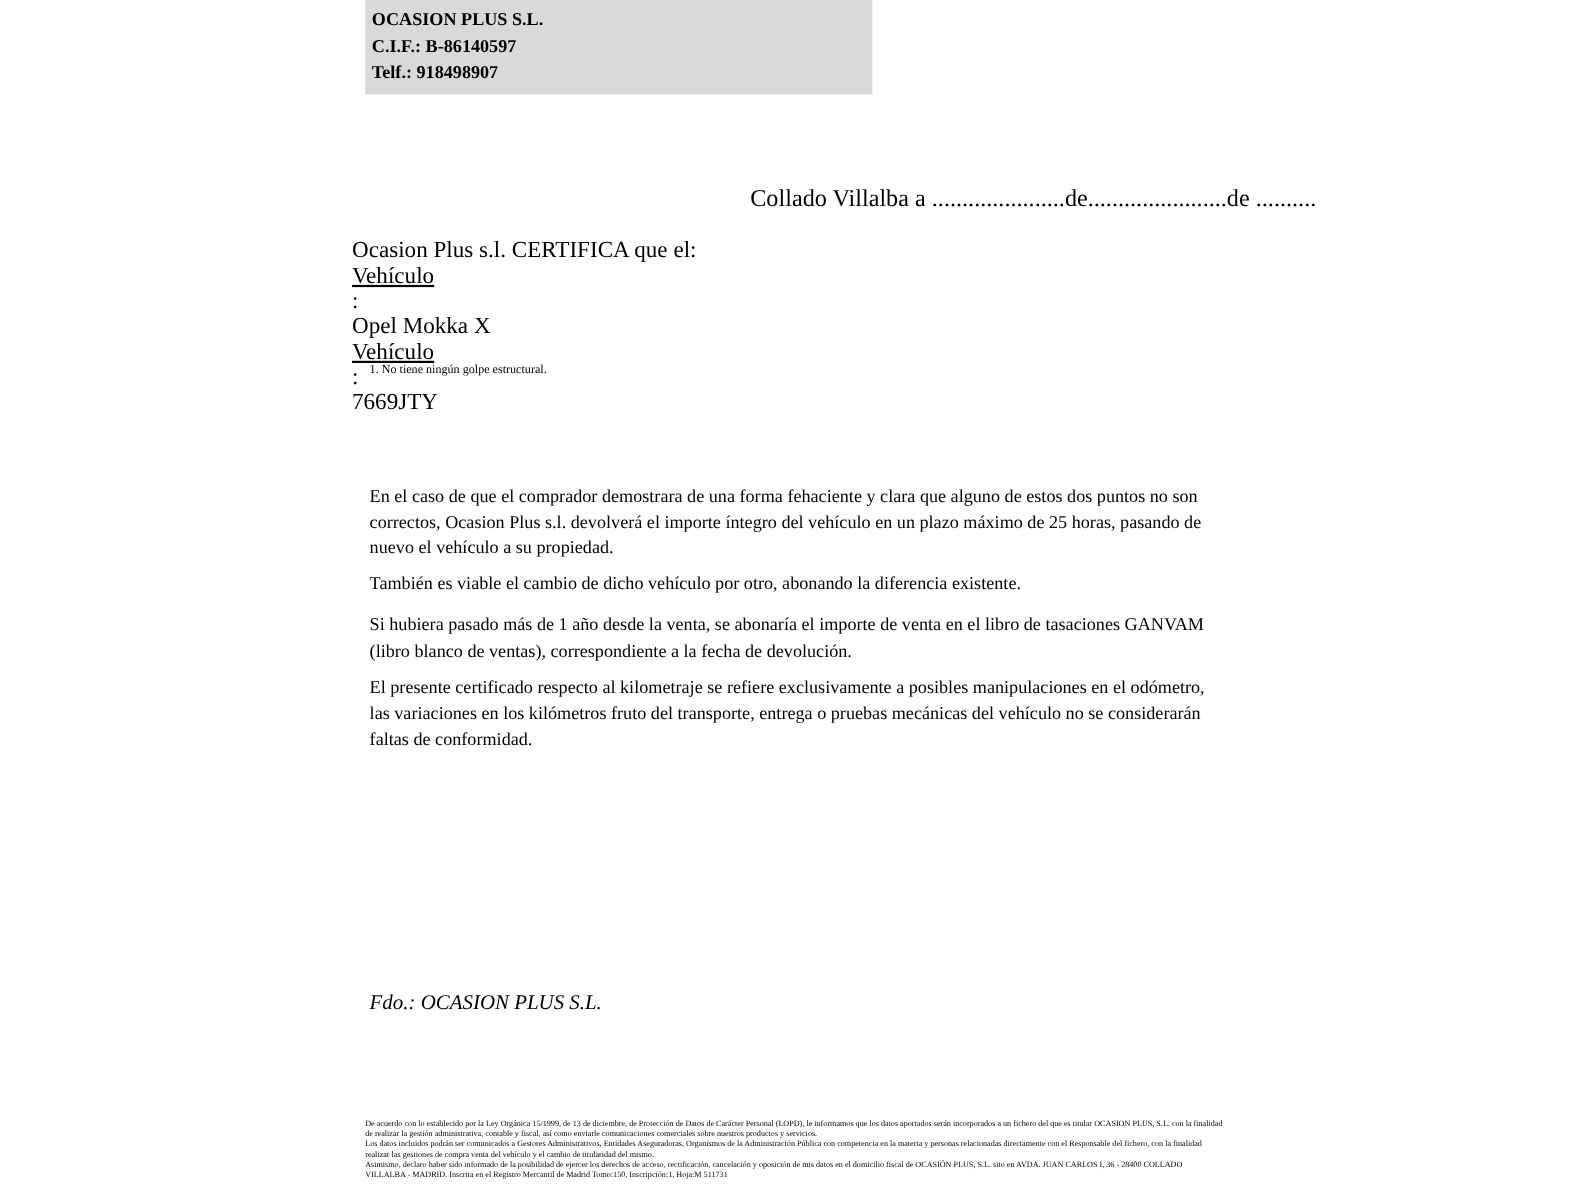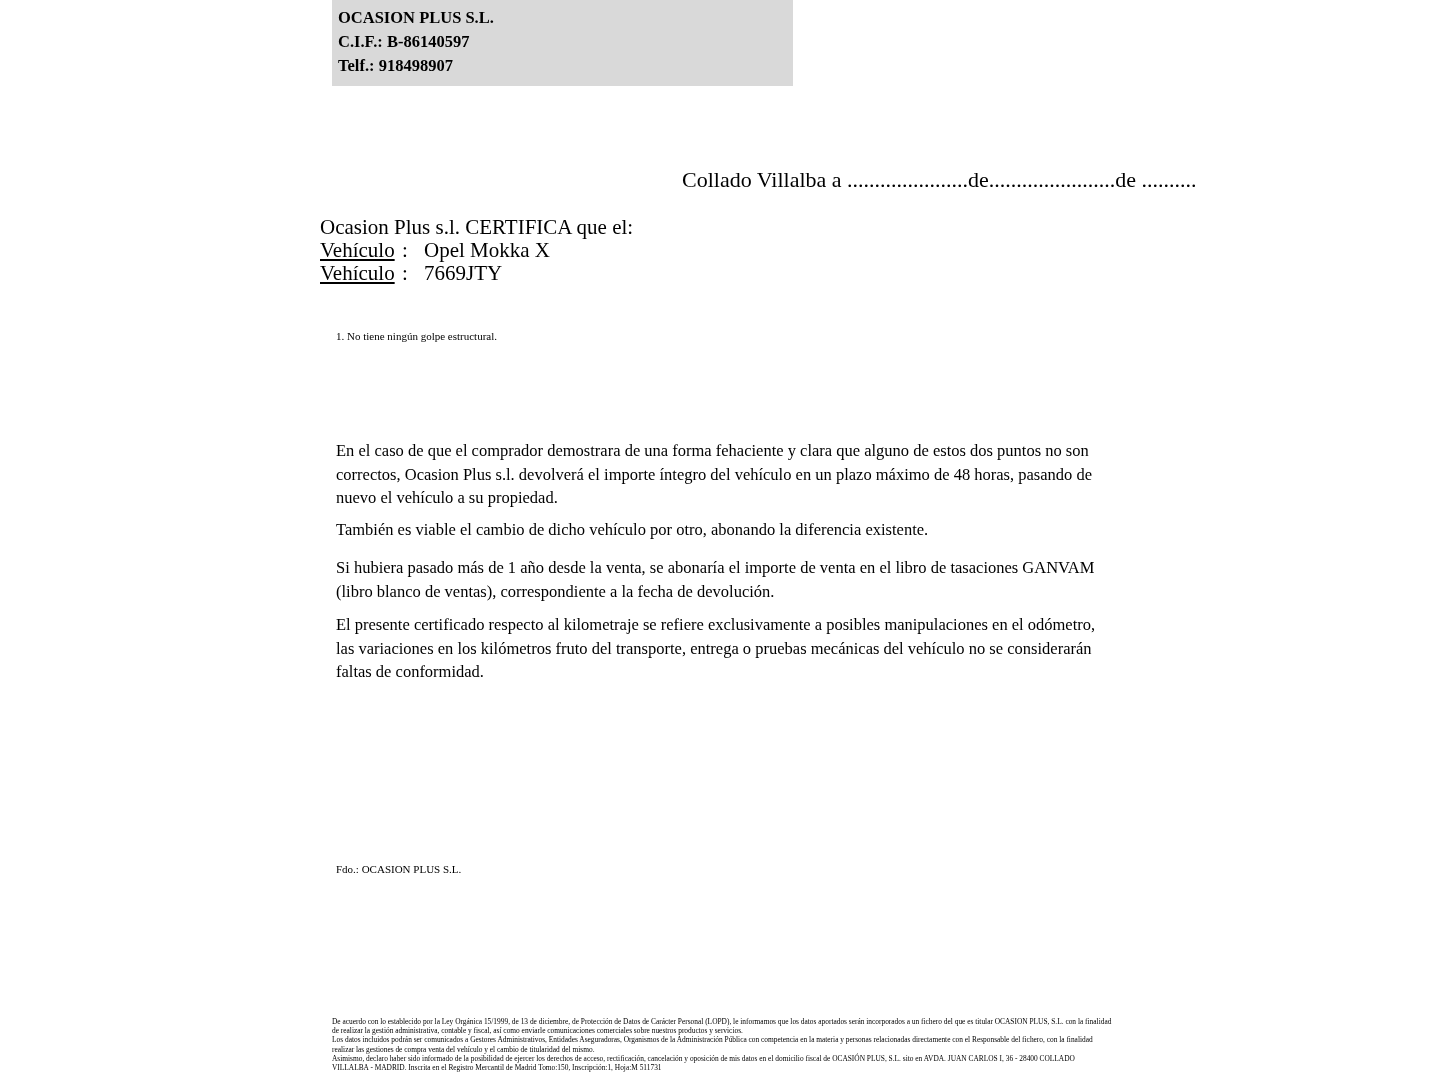--- a/index.html
+++ b/index.html
@@ -59,20 +59,21 @@
     position: absolute;
     left: 320px;
     top: 216px;
     font-size: 21px;
     line-height: 23px;
   }
   .cert-head { white-space: nowrap; }
   .kv-row {
     display: flex;
     white-space: nowrap;
+    flex-direction: column;
   }
   .kv-key {
     width: 82px;
     text-decoration: underline;
   }
   .kv-sep {
     width: 22px;
   }
   .kv-val { }
 
@@ -98,23 +99,24 @@
   }
   .para-1 { top: 439px; }
   .para-2 { top: 518px; }
   .para-3 { top: 556px; font-family: Liberation Serif, serif; }
   .para-4 { top: 613px; }
 
   
   .signature {
     position: absolute;
     left: 336px;
-    top: 863px;
-    font-size: 11px;
+    top: 901px;
+    font-size: 19px;
     white-space: nowrap;
+    font-style: italic;
   }
 
   
   .legal {
     position: absolute;
     left: 332px;
     top: 1017px;
     width: 780px;
     font-family: "Liberation Serif", serif;
     font-size: 7.4px;
@@ -148,21 +150,21 @@
     </div>
     <div class="kv-row">
       <span class="kv-key">Vehículo</span>
       <span class="kv-sep">:</span>
       <span class="kv-val">7669JTY</span>
     </div>
   </div>
 
   <div class="point point-1">1. No tiene ningún golpe estructural.</div>
 
-  <div class="para para-1">En el caso de que el comprador demostrara de una forma fehaciente y clara que alguno de estos dos puntos no son correctos, Ocasion Plus s.l. devolverá el importe íntegro del vehículo en un plazo máximo de 48 horas, pasando de nuevo el vehículo a su propiedad.</div>
+  <div class="para para-1">En el caso de que el comprador demostrara de una forma fehaciente y clara que alguno de estos dos puntos no son correctos, Ocasion Plus s.l. devolverá el importe íntegro del vehículo en un plazo máximo de 25 horas, pasando de nuevo el vehículo a su propiedad.</div>
   <div class="para para-2">También es viable el cambio de dicho vehículo por otro, abonando la diferencia existente.</div>
   <div class="para para-3">Si hubiera pasado más de 1 año desde la venta, se abonaría el importe de venta en el libro de tasaciones GANVAM (libro blanco de ventas), correspondiente a la fecha de devolución.</div>
   <div class="para para-4">El presente certificado respecto al kilometraje se refiere exclusivamente a posibles manipulaciones en el odómetro, las variaciones en los kilómetros fruto del transporte, entrega o pruebas mecánicas del vehículo no se considerarán faltas de conformidad.</div>
 
   <div class="signature">Fdo.: OCASION PLUS S.L.</div>
 
   <div class="legal">
     <p>De acuerdo con lo establecido por la Ley Orgánica 15/1999, de 13 de diciembre, de Protección de Datos de Carácter Personal (LOPD), le informamos que los datos aportados serán incorporados a un fichero del que es titular OCASION PLUS, S.L. con la finalidad de realizar la gestión administrativa, contable y fiscal, así como enviarle comunicaciones comerciales sobre nuestros productos y servicios.</p>
     <p>Los datos incluidos podrán ser comunicados a Gestores Administrativos, Entidades Aseguradoras, Organismos de la Administración Pública con competencia en la materia y personas relacionadas directamente con el Responsable del fichero, con la finalidad realizar las gestiones de compra venta del vehículo y el cambio de titularidad del mismo.</p>
     <p>Asimismo, declaro haber sido informado de la posibilidad de ejercer los derechos de acceso, rectificación, cancelación y oposición de mis datos en el domicilio fiscal de OCASIÓN PLUS, S.L. sito en AVDA. JUAN CARLOS I, 36 - 28400 COLLADO VILLALBA - MADRID. Inscrita en el Registro Mercantil de Madrid Tomo:150, Inscripción:1, Hoja:M 511731</p>

